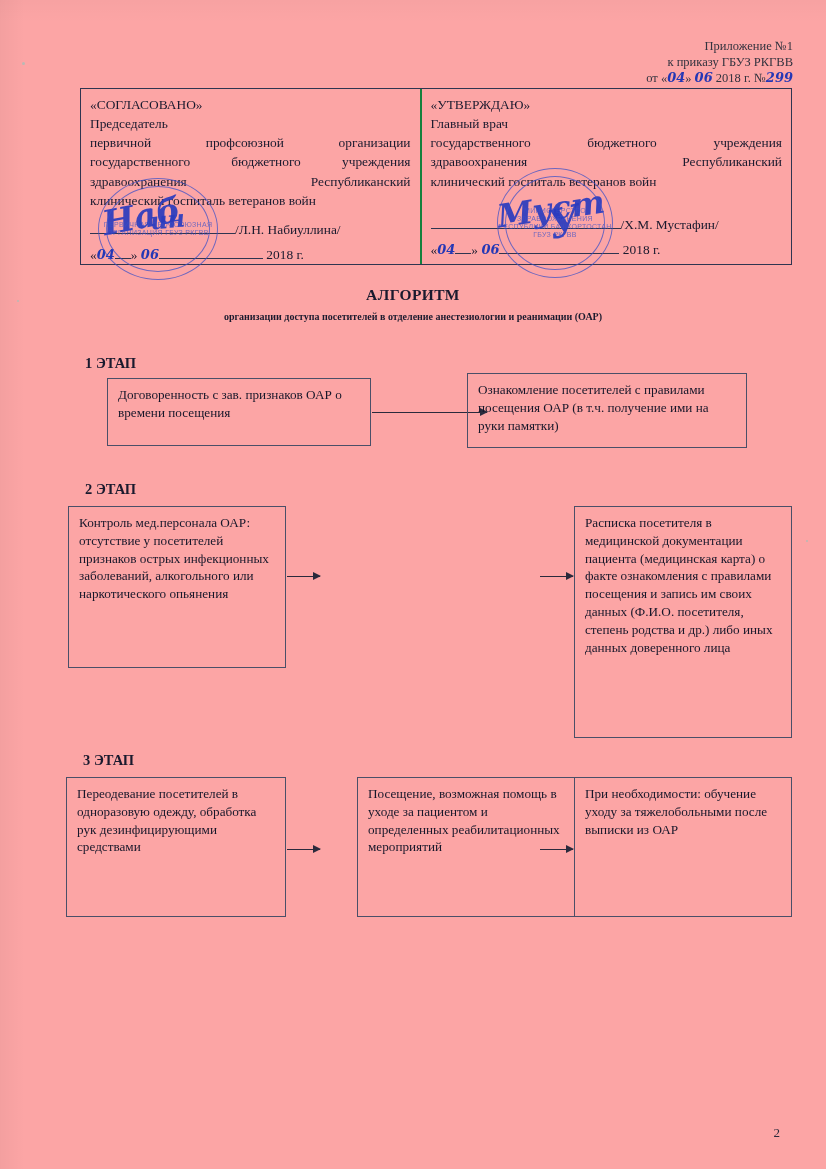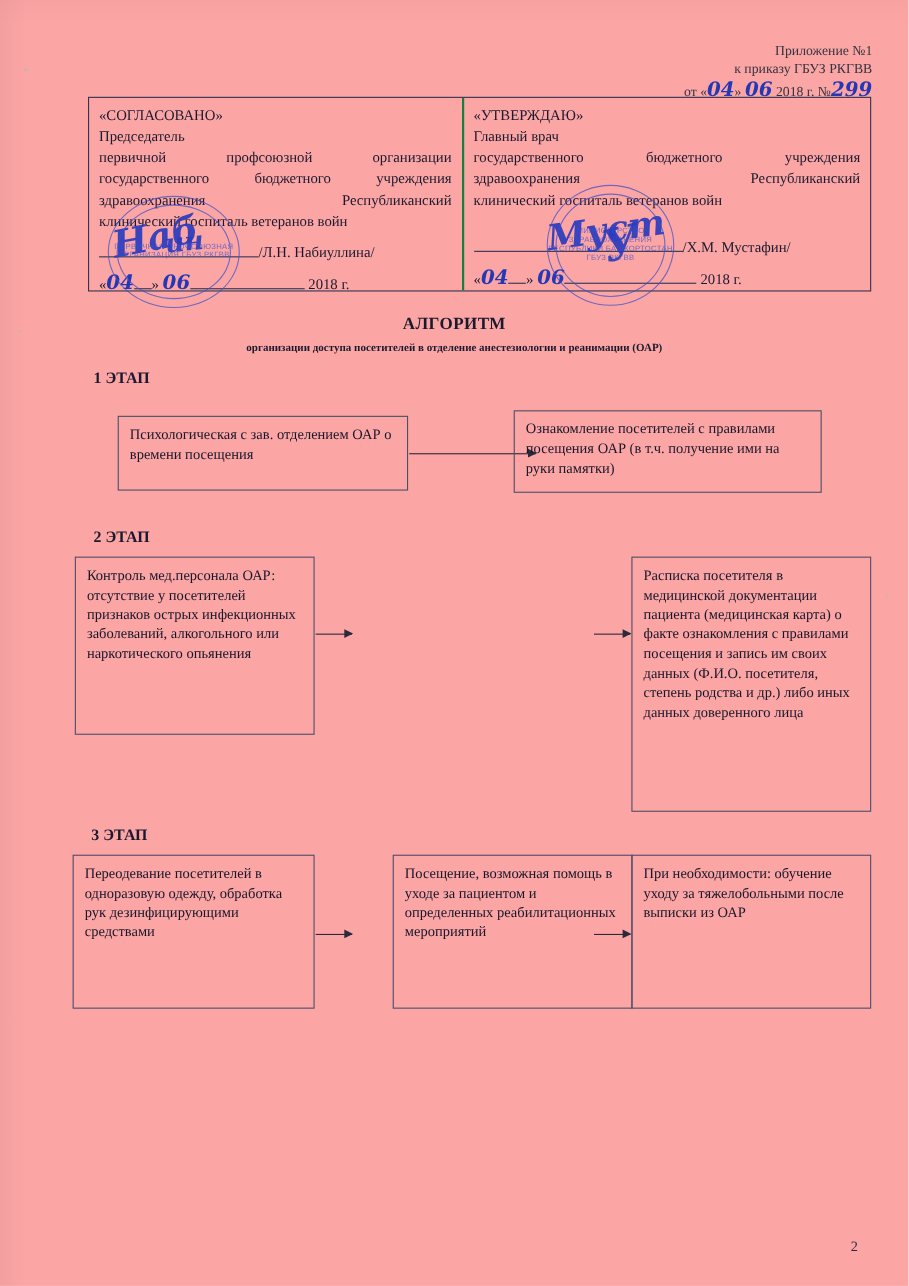--- a/index.html
+++ b/index.html
@@ -46,21 +46,21 @@
     color: #33333f;
   }
   .doc-ref div { white-space: nowrap; }
 
   .hand {
     font-family: "DejaVu Serif", serif;
     color: #2437b5;
     font-style: italic;
     font-weight: bold;
   }
-  .hand-sm { font-size: 18px; }
+  .hand-sm { font-size: 13px; }
 
   .approval {
     position: absolute;
     left: 80px;
     top: 88px;
     width: 712px;
     height: 177px;
     border: 1px solid #2f3550;
     display: flex;
     box-sizing: border-box;
@@ -255,22 +255,22 @@
   <div class="stamp" style="left:98px; top:178px; width:118px; height:100px;">
     <div class="stamp-txt">ПЕРВИЧНАЯ ПРОФСОЮЗНАЯ ОРГАНИЗАЦИЯ ГБУЗ РКГВВ</div>
   </div>
   <div class="stamp" style="left:497px; top:168px; width:114px; height:108px;">
     <div class="stamp-txt">МИНИСТЕРСТВО ЗДРАВООХРАНЕНИЯ РЕСПУБЛИКИ БАШКОРТОСТАН ГБУЗ РКГВВ</div>
   </div>
 
   <div class="algorithm-title">АЛГОРИТМ</div>
   <div class="algorithm-sub">организации доступа посетителей в отделение анестезиологии и реанимации (ОАР)</div>
 
-  <div class="stage-label" style="left:85px; top:336px;">1 ЭТАП</div>
-  <div class="box" style="left:107px; top:378px; width:264px; height:68px;">Психологическая с зав. отделением ОАР о времени посещения</div>
+  <div class="stage-label" style="left:85px; top:355px;">1 ЭТАП</div>
+  <div class="box" style="left:107px; top:378px; width:264px; height:68px;">Договоренность с зав. признаков ОАР о времени посещения</div>
   <div class="arrow" style="left:372px; top:412px; width:115px;"></div>
   <div class="box" style="left:467px; top:373px; width:280px; height:75px;">Ознакомление посетителей с правилами посещения ОАР (в т.ч. получение ими на руки памятки)</div>
 
   <div class="stage-label" style="left:85px; top:481px;">2 ЭТАП</div>
   <div class="box" style="left:68px; top:506px; width:218px; height:162px;">Контроль мед.персонала ОАР: отсутствие у посетителей признаков острых инфекционных заболеваний, алкогольного или наркотического опьянения</div>
   <div class="arrow" style="left:287px; top:576px; width:33px;"></div>
   <div class="arrow" style="left:540px; top:576px; width:33px;"></div>
   <div class="box" style="left:574px; top:506px; width:218px; height:232px;">Расписка посетителя в медицинской документации пациента (медицинская карта) о факте ознакомления с правилами посещения и запись им своих данных (Ф.И.О. посетителя, степень родства и др.) либо иных данных доверенного лица</div>
 
   <div class="stage-label" style="left:83px; top:752px;">3 ЭТАП</div>

